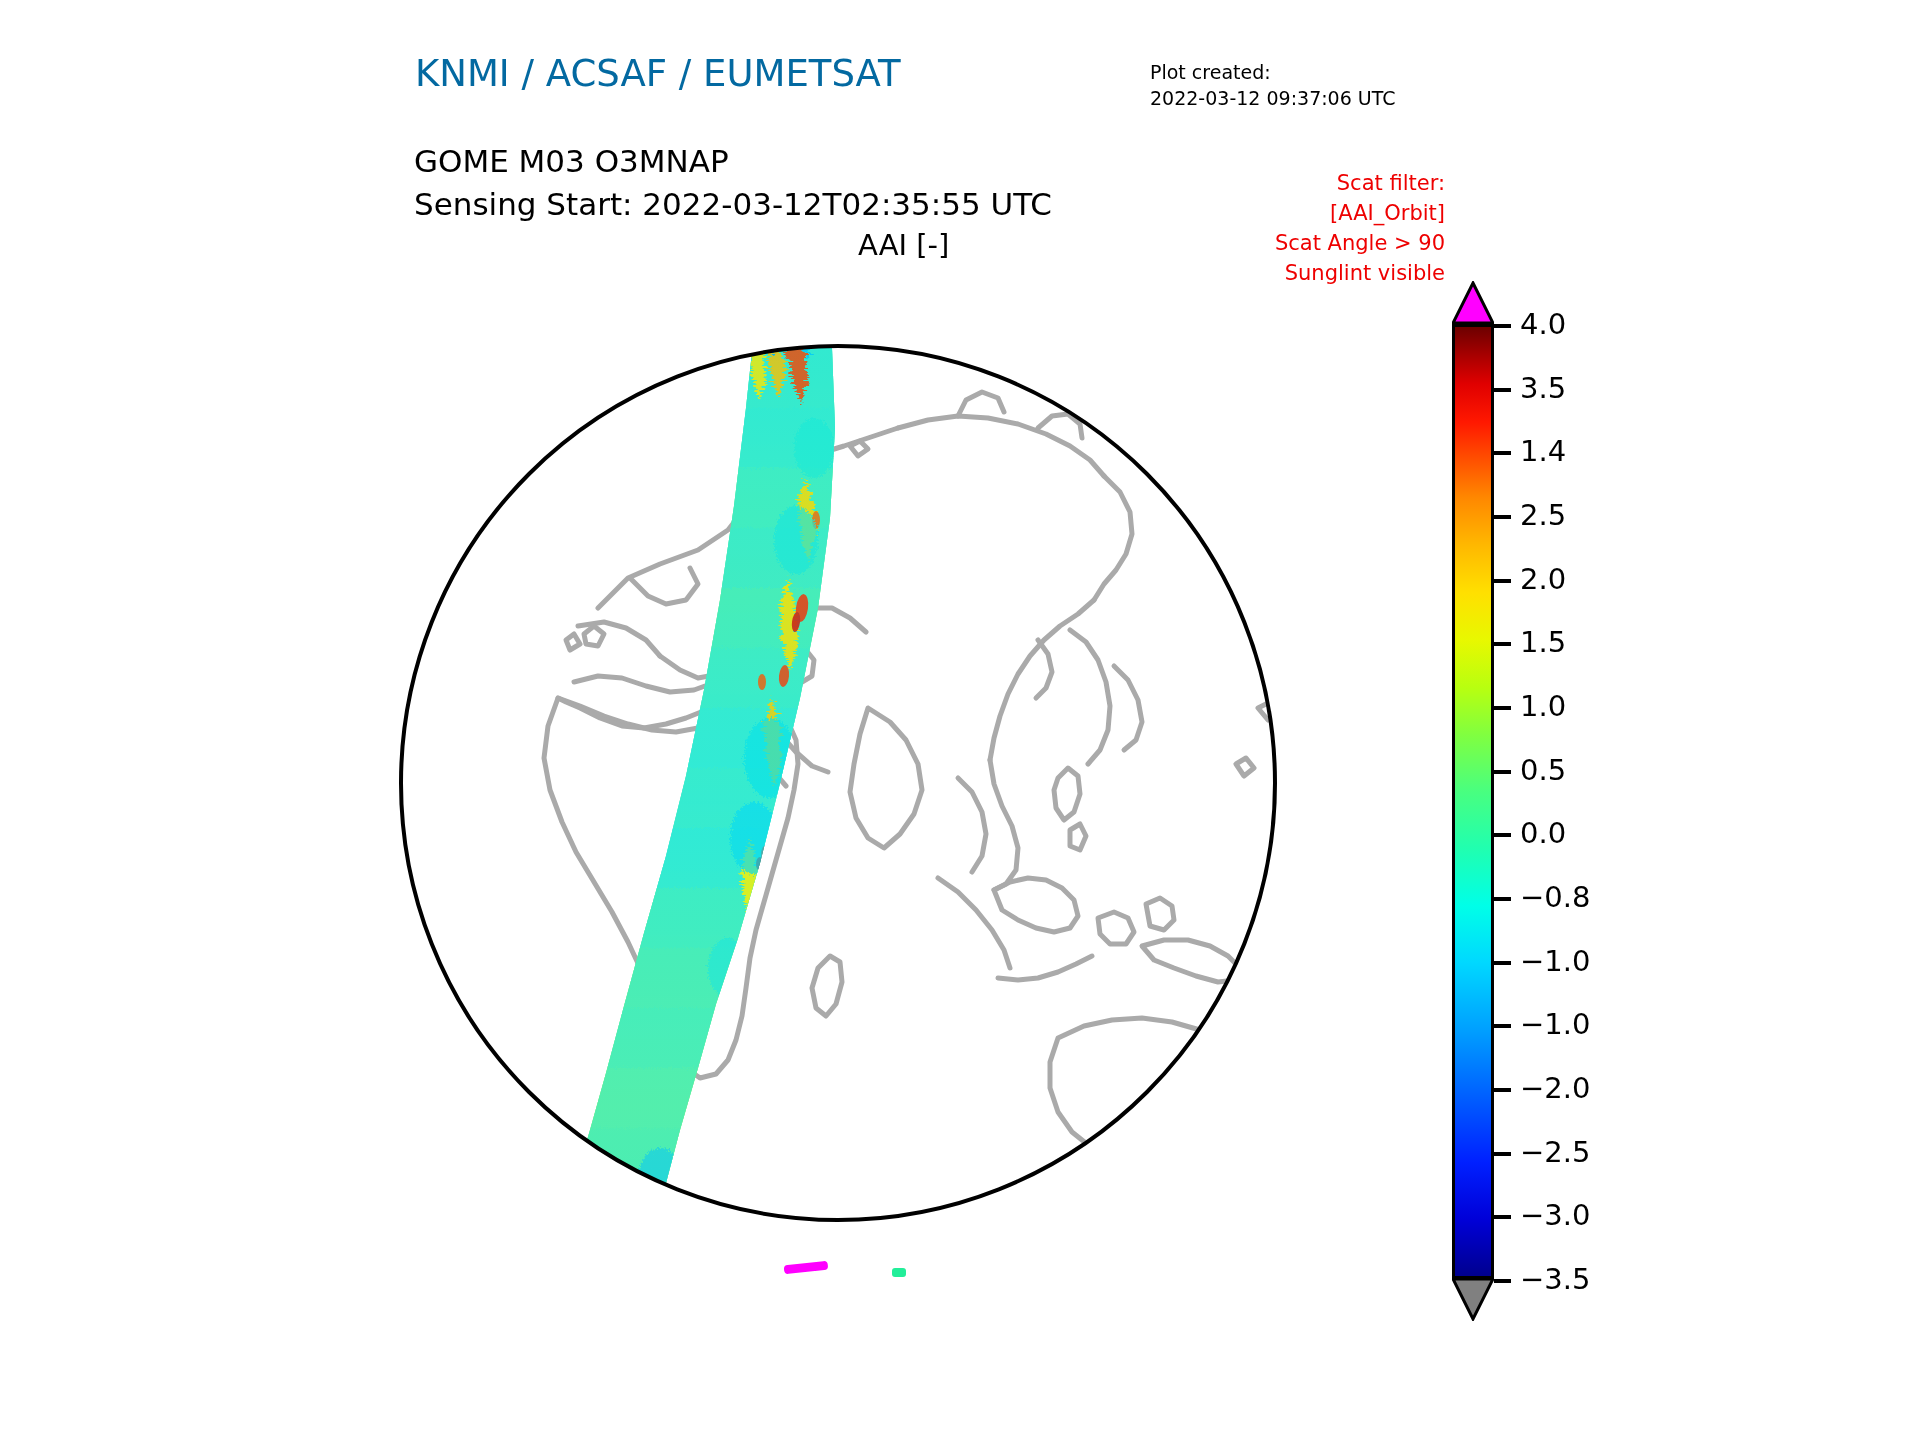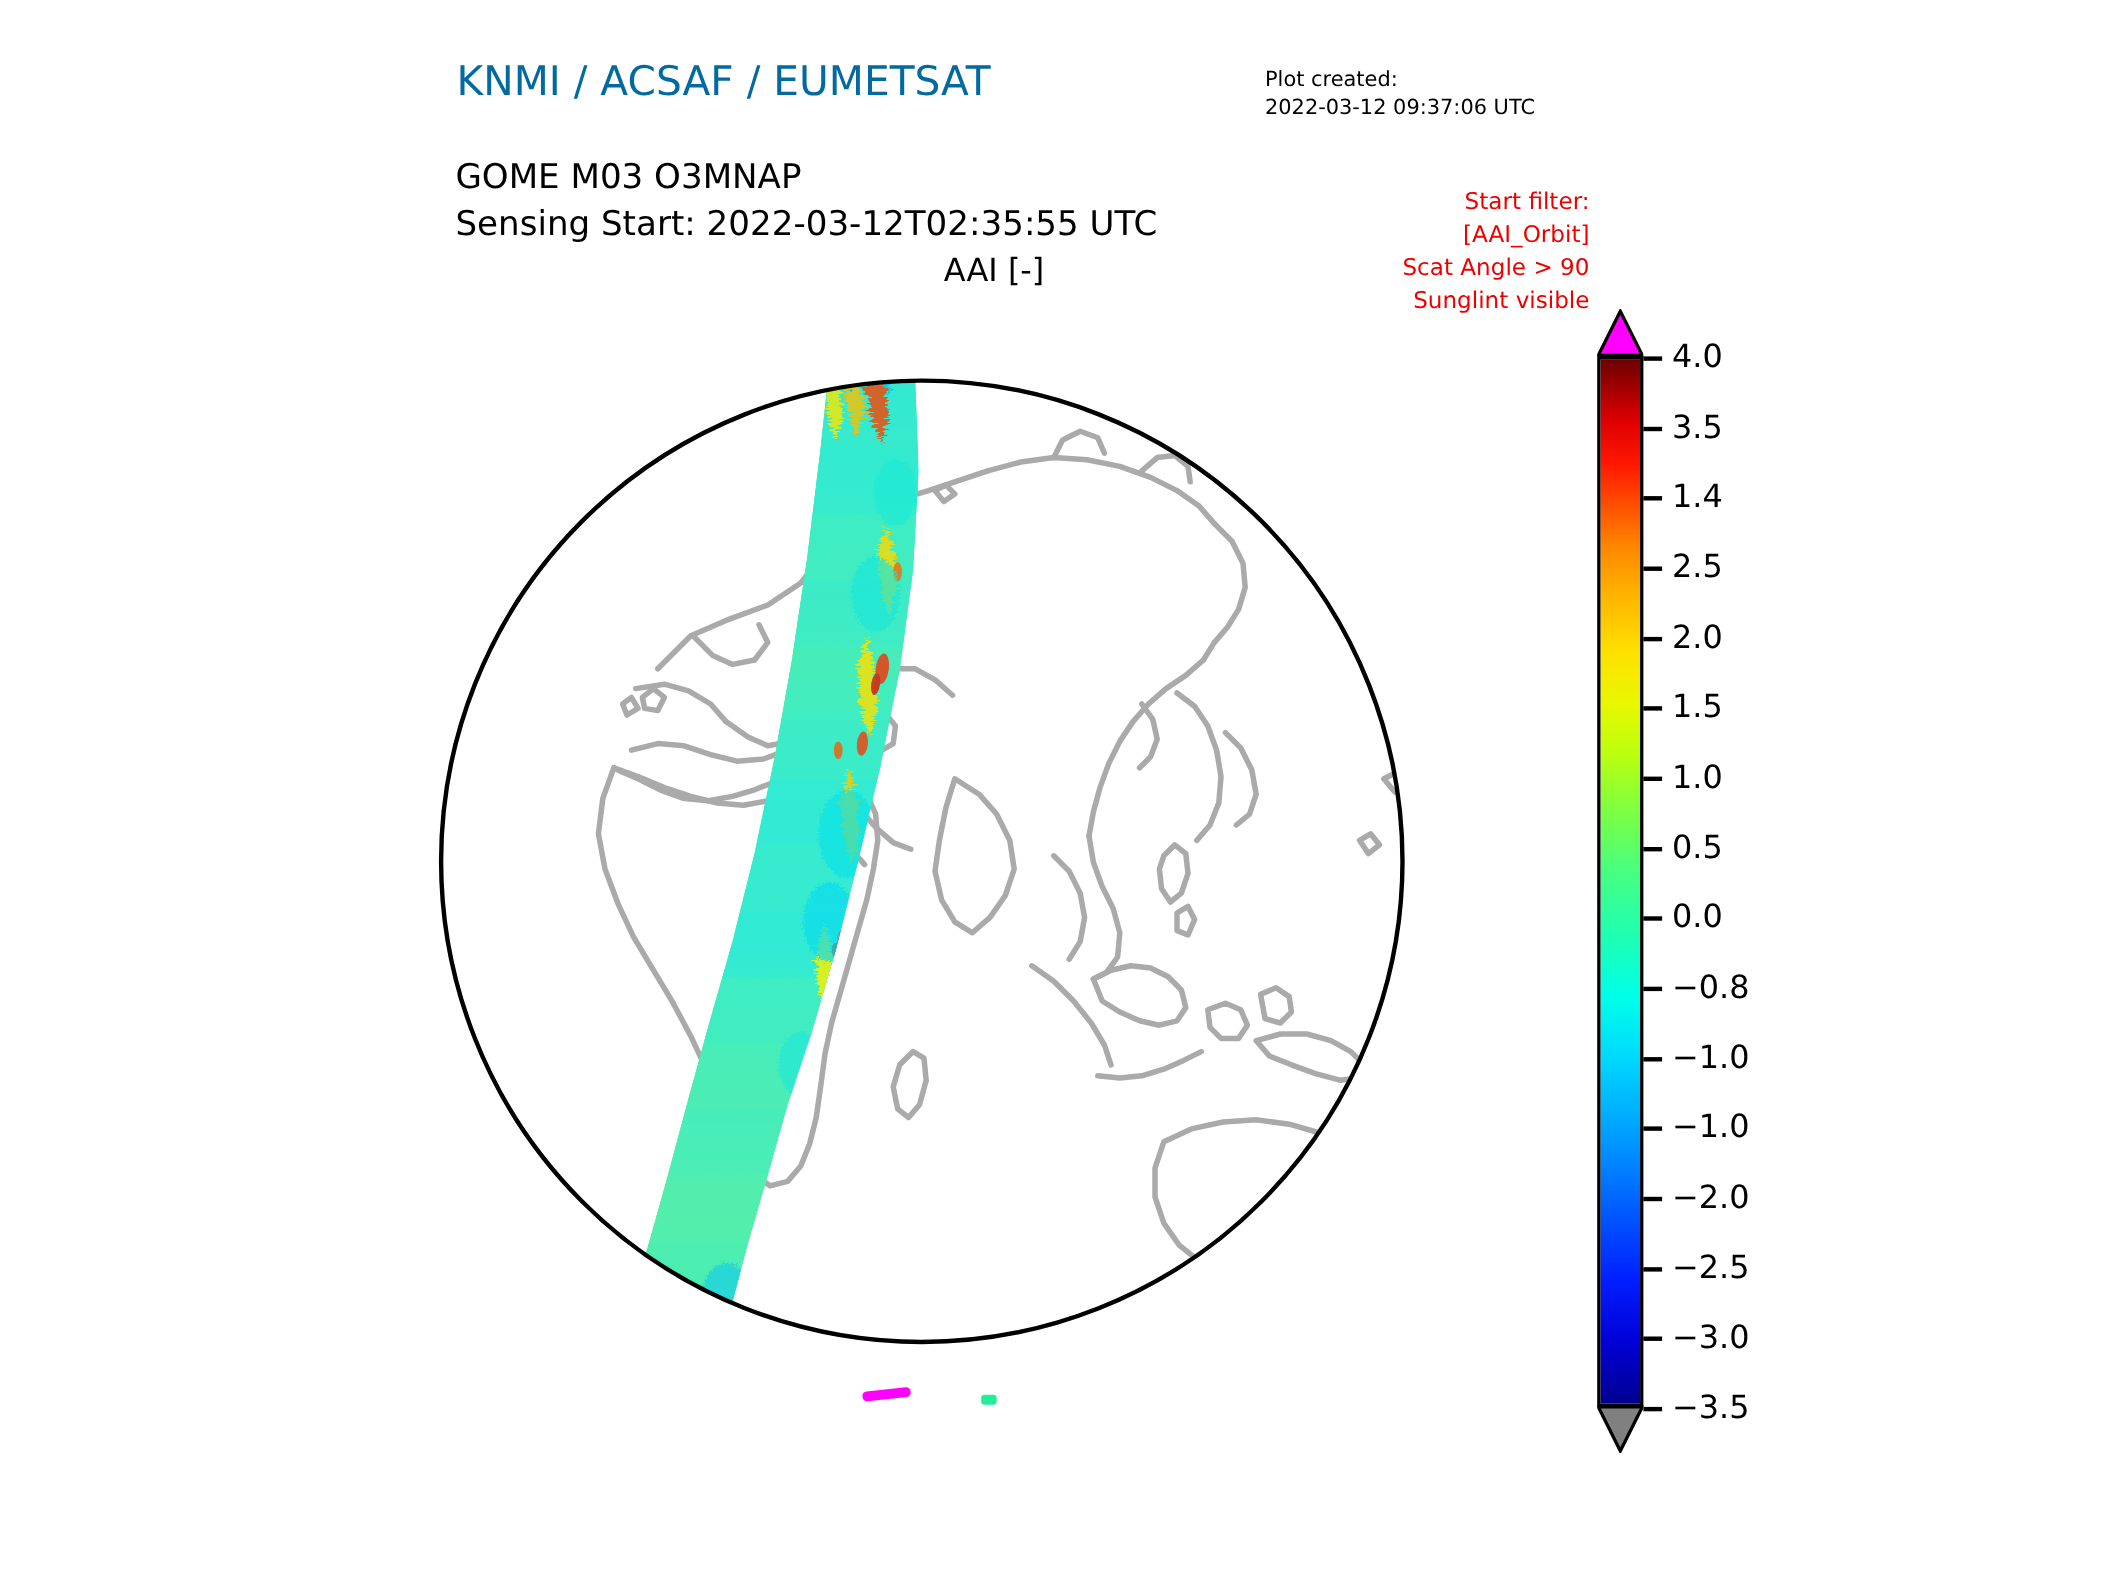--- a/index.html
+++ b/index.html
@@ -156,21 +156,21 @@
 </div>
 
 <div id="dataset-block">
   <div>GOME M03 O3MNAP</div>
   <div>Sensing Start: 2022-03-12T02:35:55 UTC</div>
 </div>
 
 <div id="quantity-label">AAI [-]</div>
 
 <div id="plot-filter-block">
-  <div>Start filter:</div>
+  <div>Scat filter:</div>
   <div>[AAI_Orbit]</div>
   <div>Scat Angle &gt; 90</div>
   <div>Sunglint visible</div>
 </div>
 
 <div id="map-area">
   <svg id="globe-svg" width="880" height="1010" viewBox="0 0 880 1010">
     <defs>
       <clipPath id="globeClip">
         <circle cx="440" cy="505" r="437"></circle>

